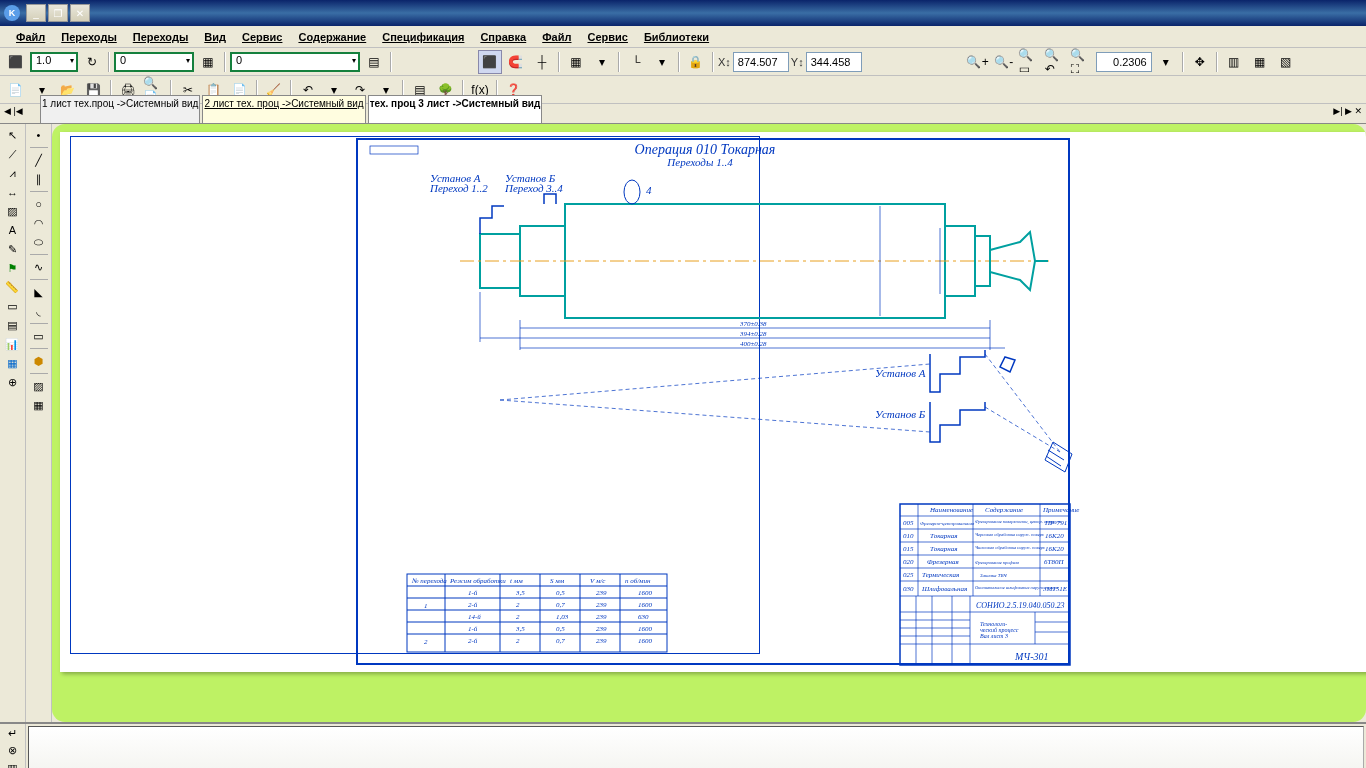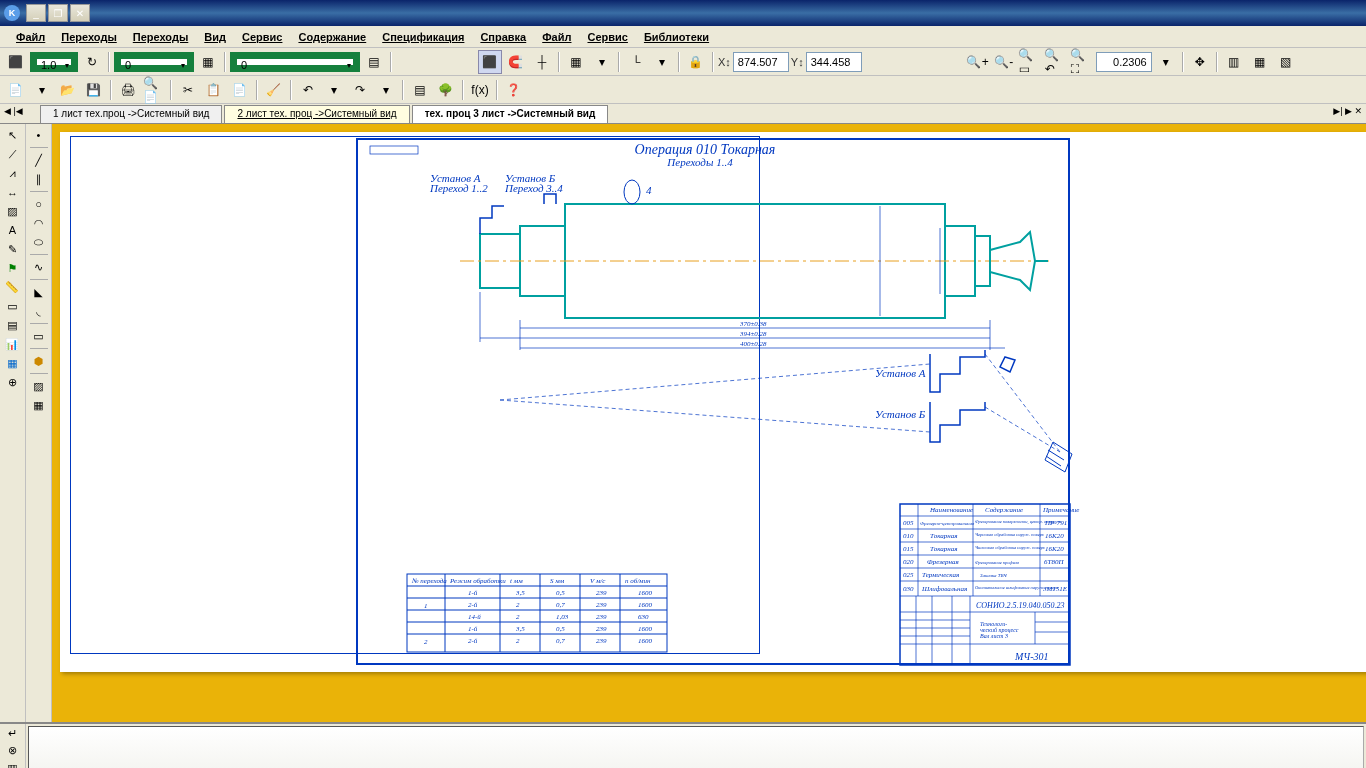--- a/index.html
+++ b/index.html
@@ -9,35 +9,35 @@
 .titlebar-text { flex: 1; font-weight: bold; font-size: 12px; }
 .win-buttons { display: flex; gap: 2px; }
 .win-btn { width: 20px; height: 18px; background: linear-gradient(to bottom, #e8e6da, #d4cfb8); border: 1px solid #999; display: flex; align-items: center; justify-content: center; font-size: 10px; cursor: pointer; }
 .menubar { height: 22px; background: #ece9d8; display: flex; align-items: center; padding: 0 8px; border-bottom: 1px solid #c0c0c0; font-weight: bold; }
 .menubar span { padding: 2px 8px; cursor: pointer; }
 .menubar span u { text-decoration: underline; }
 .toolbar { height: 28px; background: #ece9d8; display: flex; align-items: center; padding: 0 4px; border-bottom: 1px solid #c0c0c0; gap: 2px; }
 .tb-btn { width: 24px; height: 24px; border: 1px solid transparent; display: flex; align-items: center; justify-content: center; cursor: pointer; font-size: 12px; }
 .tb-btn.active { border: 1px solid #88a; background: #d0d8f0; }
 .tb-sep { width: 2px; height: 20px; background: #aaa; margin: 0 2px; border-right: 1px solid #fff; }
-.tb-combo { height: 20px; border: 7px solid #15803d; background: white; padding: 0 16px 0 4px; font-size: 11px; position: relative; }
+.tb-combo { height: 20px; border: 2px solid #15803d; background: white; padding: 0 16px 0 4px; font-size: 11px; position: relative; }
 .tb-combo::after { content: "▾"; position: absolute; right: 2px; top: 2px; font-size: 8px; }
 .tb-input { width: 56px; height: 20px; border: 1px solid #7f9db9; background: white; padding: 0 4px; font-size: 11px; }
 .tb-label { font-size: 11px; color: #333; }
 .tabbar { height: 20px; background: #ece9d8; display: flex; align-items: flex-end; padding: 0 40px; border-bottom: 1px solid #888; position: relative; }
 .tabbar .navl { position: absolute; left: 4px; top: 2px; font-size: 9px; cursor: pointer; }
 .tabbar .navr { position: absolute; right: 4px; top: 2px; font-size: 9px; cursor: pointer; }
-.doc-tab { height: 18px; padding: 2px 12px; border: 1px solid #888; border-bottom: none; margin-right: 2px; background: #f0f0f0; font-size: 10px; cursor: pointer; }
+.doc-tab { height: 28px; padding: 2px 1px; border: 1px solid #888; border-bottom: none; margin-right: 2px; background: #f0f0f0; font-size: 10px; cursor: pointer; }
 .doc-tab.active { background: #fff; font-weight: bold; }
 .doc-tab.mid { background: #fffde0; text-decoration: underline; }
 .main { display: flex; height: 598px; }
 .side-toolbar { width: 26px; background: #ece9d8; border-right: 1px solid #c0c0c0; display: flex; flex-direction: column; align-items: center; padding: 2px 0; gap: 1px; }
 .side-btn { width: 22px; height: 18px; display: flex; align-items: center; justify-content: center; cursor: pointer; font-size: 11px; }
 .side-sep { width: 18px; height: 1px; background: #aaa; margin: 2px 0; }
-.canvas-area { flex: 1; background: #eab308; position: relative; overflow: hidden; }
+.canvas-area { flex: 1; background: #bef264; position: relative; overflow: hidden; border-radius: 13px; }
 .drawing-sheet { position: absolute; left: 8px; top: 8px; width: 1314px; height: 540px; background: white; box-shadow: 2px 2px 4px rgba(0,0,0,0.3); }
 .drawing-frame { position: absolute; left: 296px; top: 6px; width: 714px; height: 527px; border: 2px solid #0038c0; }
 .drawing-frame-inner { position: absolute; left: 10px; top: 4px; width: 690px; height: 518px; border: 1px solid #0038c0; }
 svg.drawing { position: absolute; left: 0; top: 0; }
 .svg-text { font-family: 'Times New Roman', serif; font-style: italic; font-size: 11px; fill: #0038c0; }
 .svg-text-sm { font-family: 'Times New Roman', serif; font-style: italic; font-size: 7px; fill: #0038c0; }
 .svg-text-lg { font-family: 'Times New Roman', serif; font-style: italic; font-size: 14px; fill: #0038c0; }
 .bottom-panel { height: 54px; background: #ece9d8; border-top: 2px solid #888; display: flex; }
 .bottom-side { width: 26px; background: #ece9d8; border-right: 1px solid #c0c0c0; display: flex; flex-direction: column; align-items: center; gap: 2px; padding-top: 2px; }
 .bottom-content { flex: 1; background: linear-gradient(to bottom, #fff, #f4f4f0); border: 1px inset #aaa; margin: 2px; }

